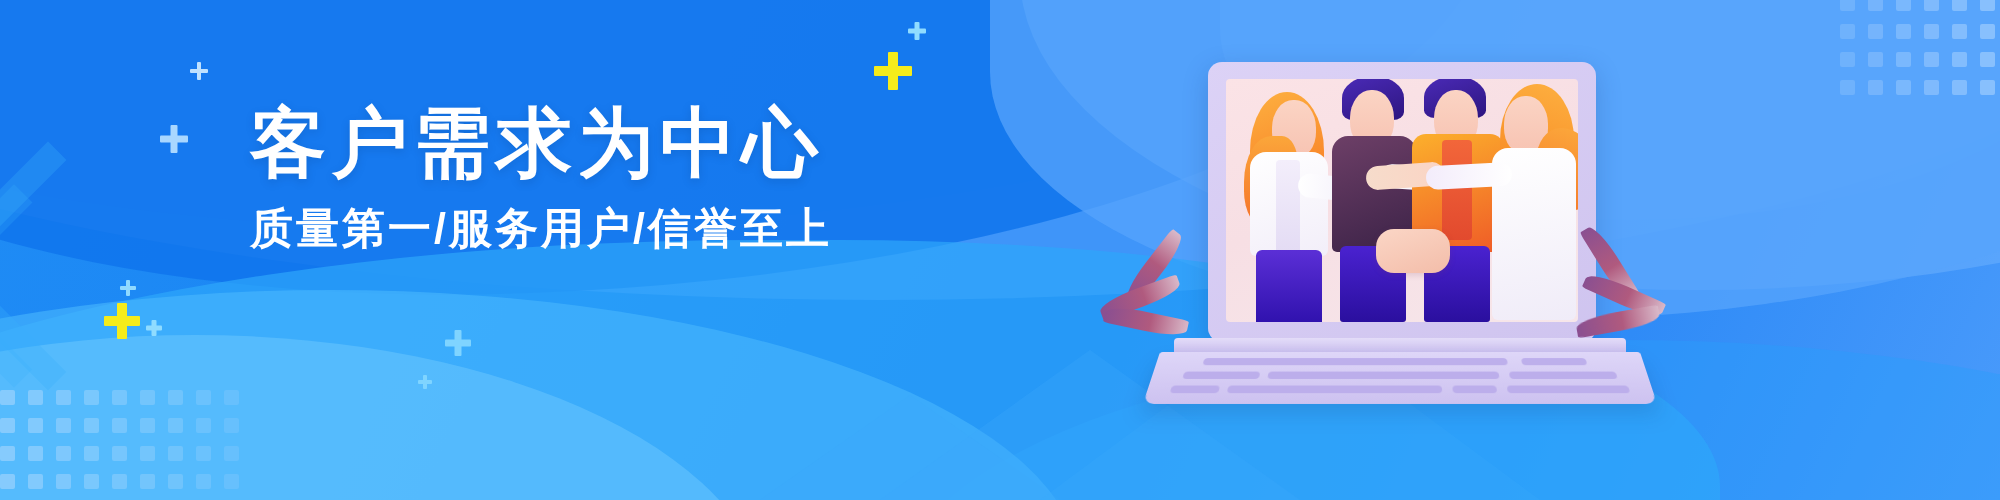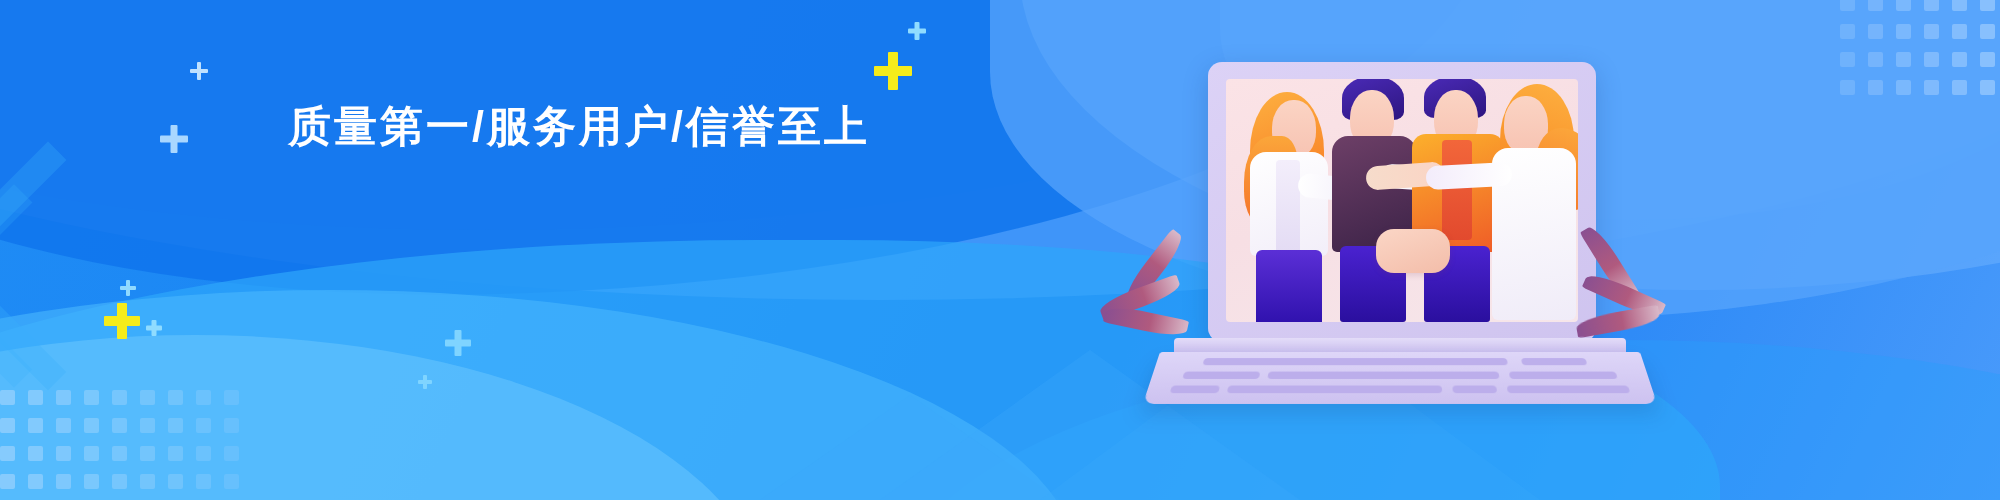--- a/index.html
+++ b/index.html
@@ -53,21 +53,21 @@
   .plus::before,.plus::after{content:"";position:absolute;background:currentColor;border-radius:1px;}
   .plus::before{left:50%;top:0;width:var(--t);height:100%;transform:translateX(-50%);}
   .plus::after{top:50%;left:0;height:var(--t);width:100%;transform:translateY(-50%);}
 
   
   .copy{position:absolute;left:250px;top:105px;width:620px;}
   .headline{color:#fff;font-size:76px;line-height:1;font-weight:bold;
             letter-spacing:6px;margin:0 0 26px 0;white-space:nowrap;
             text-shadow:0 3px 10px rgba(4,50,110,.18);}
   .subline{color:#fff;font-size:43px;line-height:1;font-weight:bold;
-           letter-spacing:3px;margin:0;white-space:nowrap;text-align:right;}
+           letter-spacing:3px;margin:0;white-space:nowrap;}
 
   
   .laptop{position:absolute;left:1190px;top:62px;width:420px;height:300px;}
   .screen-shell{position:absolute;left:18px;top:0;width:388px;height:280px;
        background:linear-gradient(150deg,#dcd2f6,#cfc4ef);border-radius:14px;
        box-shadow:0 8px 26px rgba(22,52,120,.22);}
   .screen{position:absolute;left:18px;top:17px;right:18px;bottom:20px;
        background:linear-gradient(160deg,#fbe3e6 0%,#f7dfe4 45%,#f6e6ea 100%);
        border-radius:4px;overflow:hidden;}
   .base{position:absolute;left:-16px;top:276px;width:452px;height:16px;
@@ -190,20 +190,21 @@
       <div class="plus" style="left: 104px; top: 303px; width: 36px; height: 36px; color: rgb(245, 236, 27); --t: 10px;"></div>
       <div class="plus" style="left: 146px; top: 320px; width: 16px; height: 16px; color: rgb(143, 220, 255); --t: 5px;"></div>
       <div class="plus" style="left: 120px; top: 280px; width: 16px; height: 16px; color: rgb(143, 217, 255); --t: 4px;"></div>
       <div class="plus" style="left: 190px; top: 62px; width: 18px; height: 18px; color: rgb(191, 225, 255); --t: 4px;"></div>
       <div class="plus" style="left: 160px; top: 125px; width: 28px; height: 28px; color: rgb(169, 215, 255); --t: 7px;"></div>
       <div class="plus" style="left: 445px; top: 330px; width: 26px; height: 26px; color: rgb(127, 212, 255); --t: 7px;"></div>
       <div class="plus" style="left: 418px; top: 375px; width: 14px; height: 14px; color: rgb(127, 212, 255); --t: 4px;"></div>
     </div>
 
   <div class="copy">
+    <h1 class="headline">客户需求为中心</h1>
     <p class="subline">质量第一/服务用户/信誉至上</p>
   </div>
 
   <div class="laptop">
 
     <div>
       <div class="frond" style="left:-78px;top:196px;transform:rotate(-52deg);"></div>
       <div class="frond" style="left:-92px;top:226px;transform:rotate(-20deg);"></div>
       <div class="frond" style="left:-86px;top:250px;transform:rotate(12deg);"></div>
     </div>

